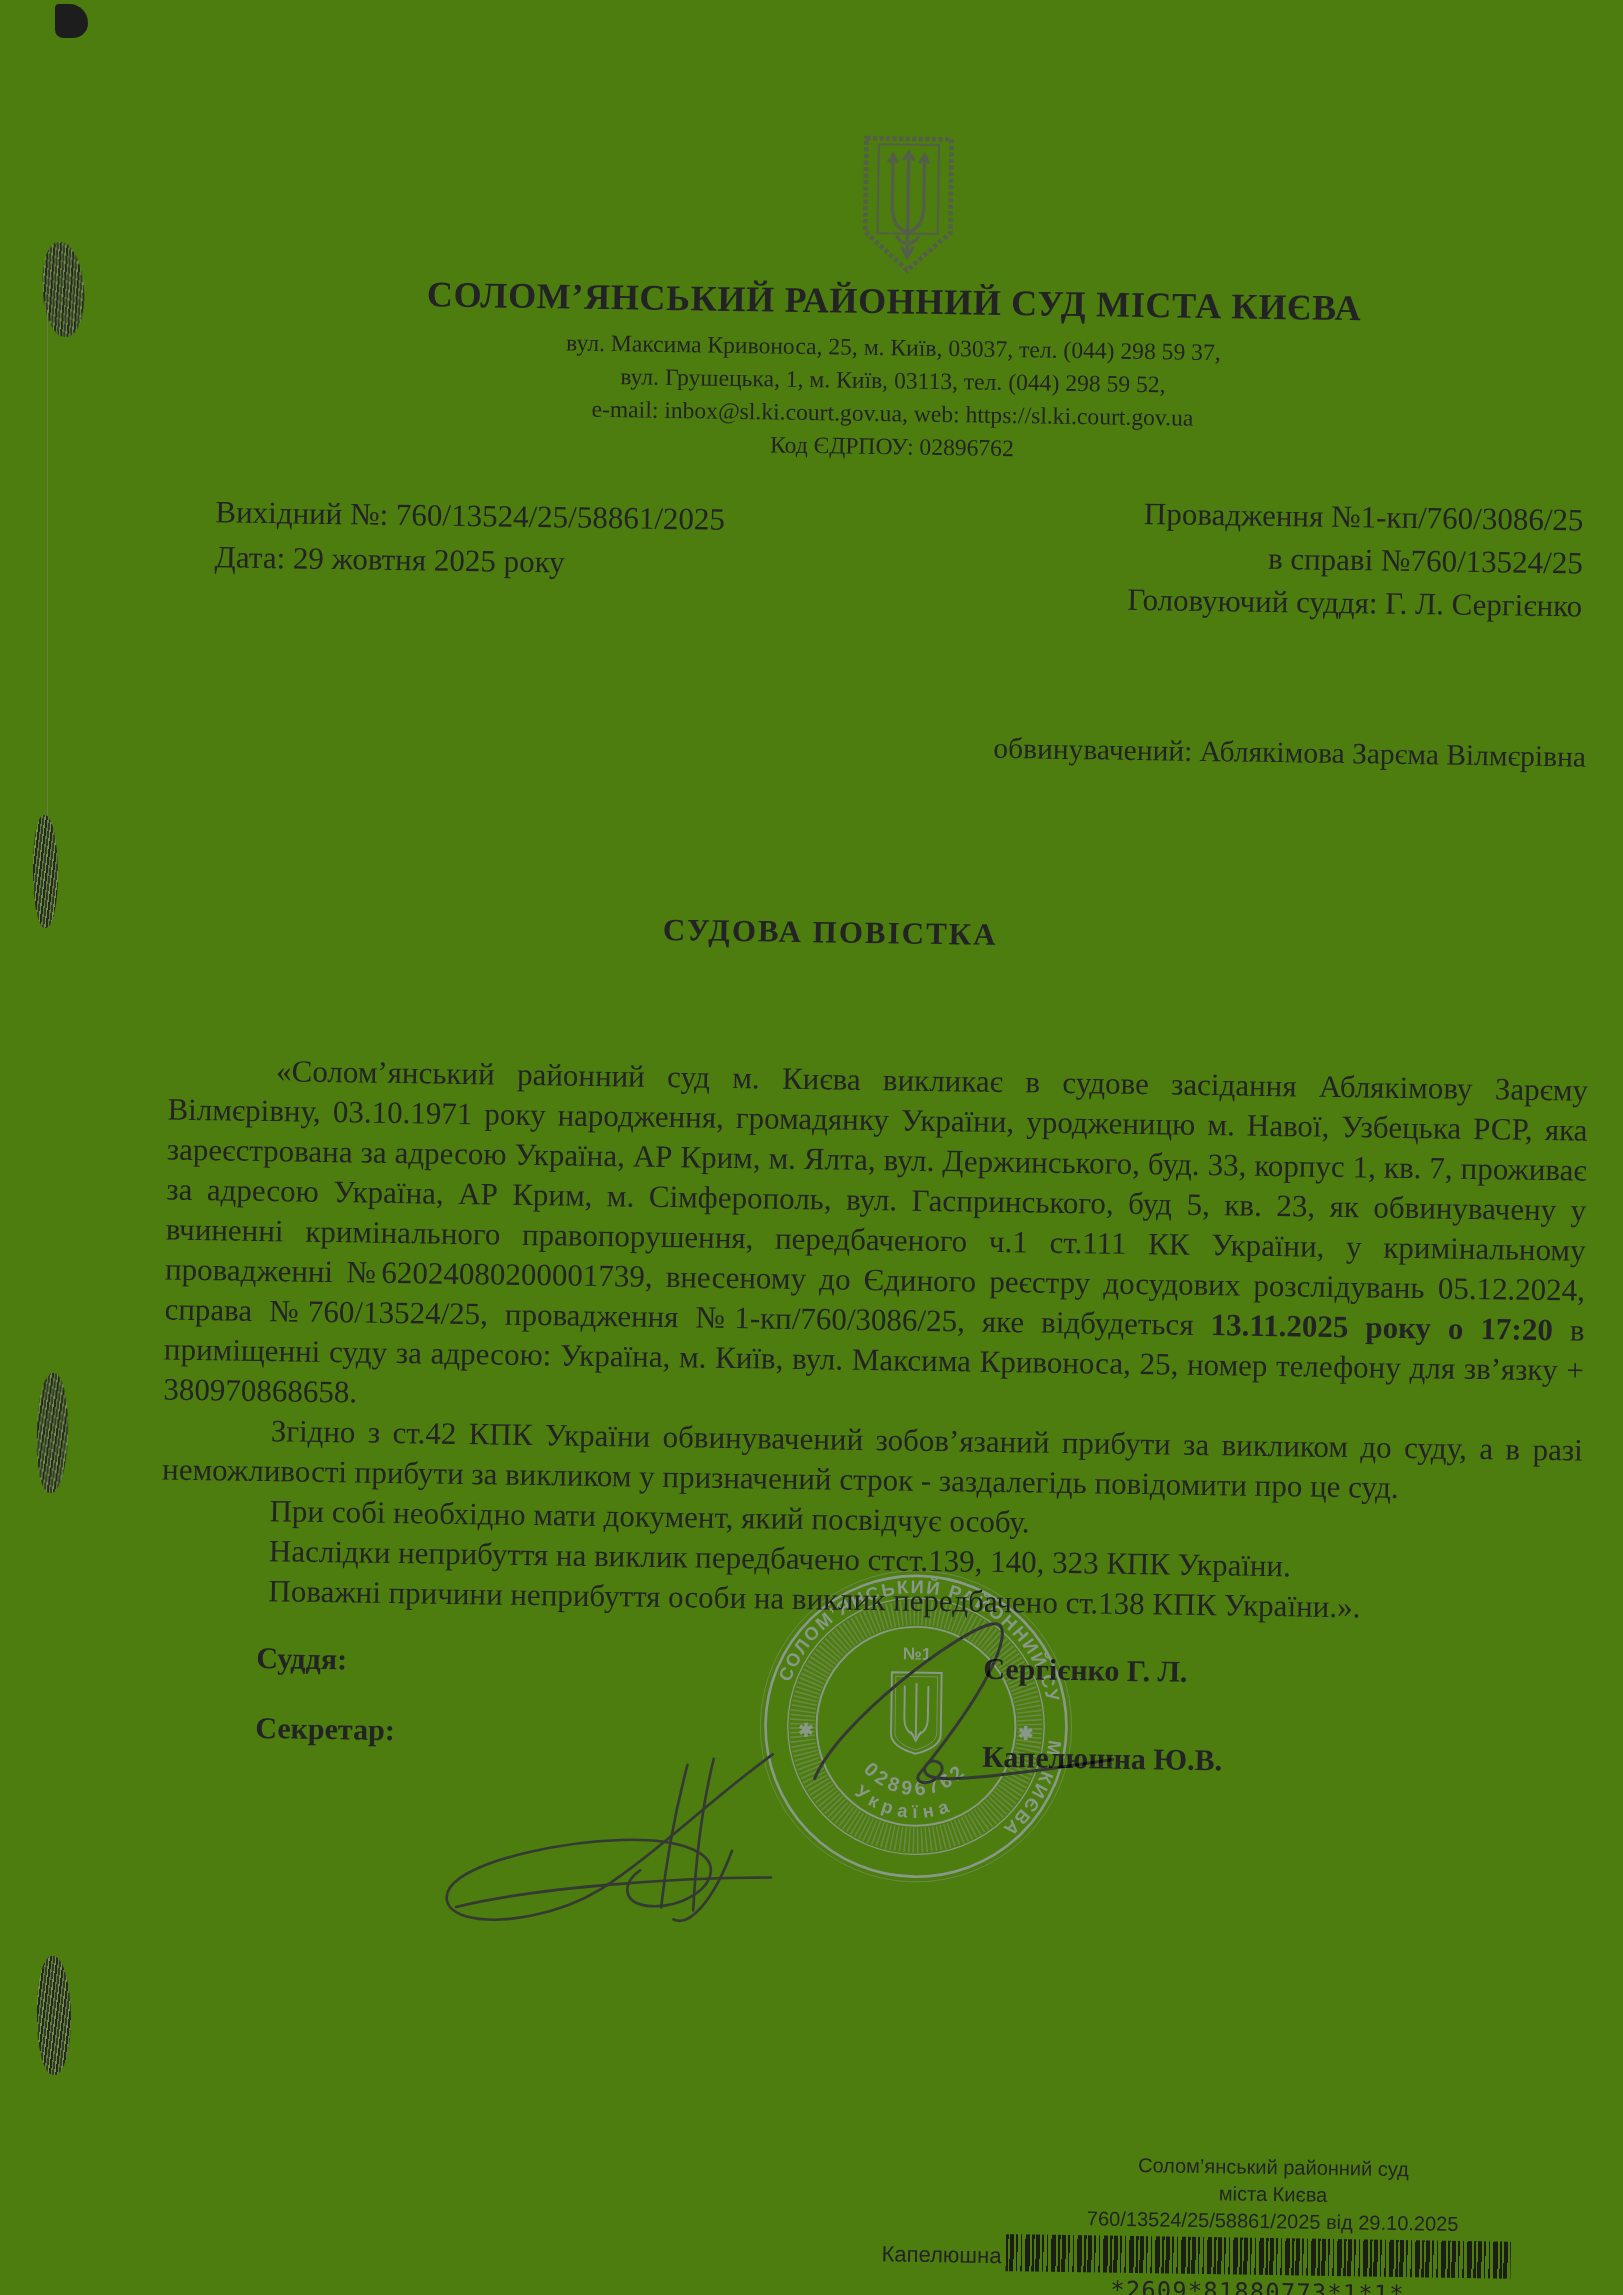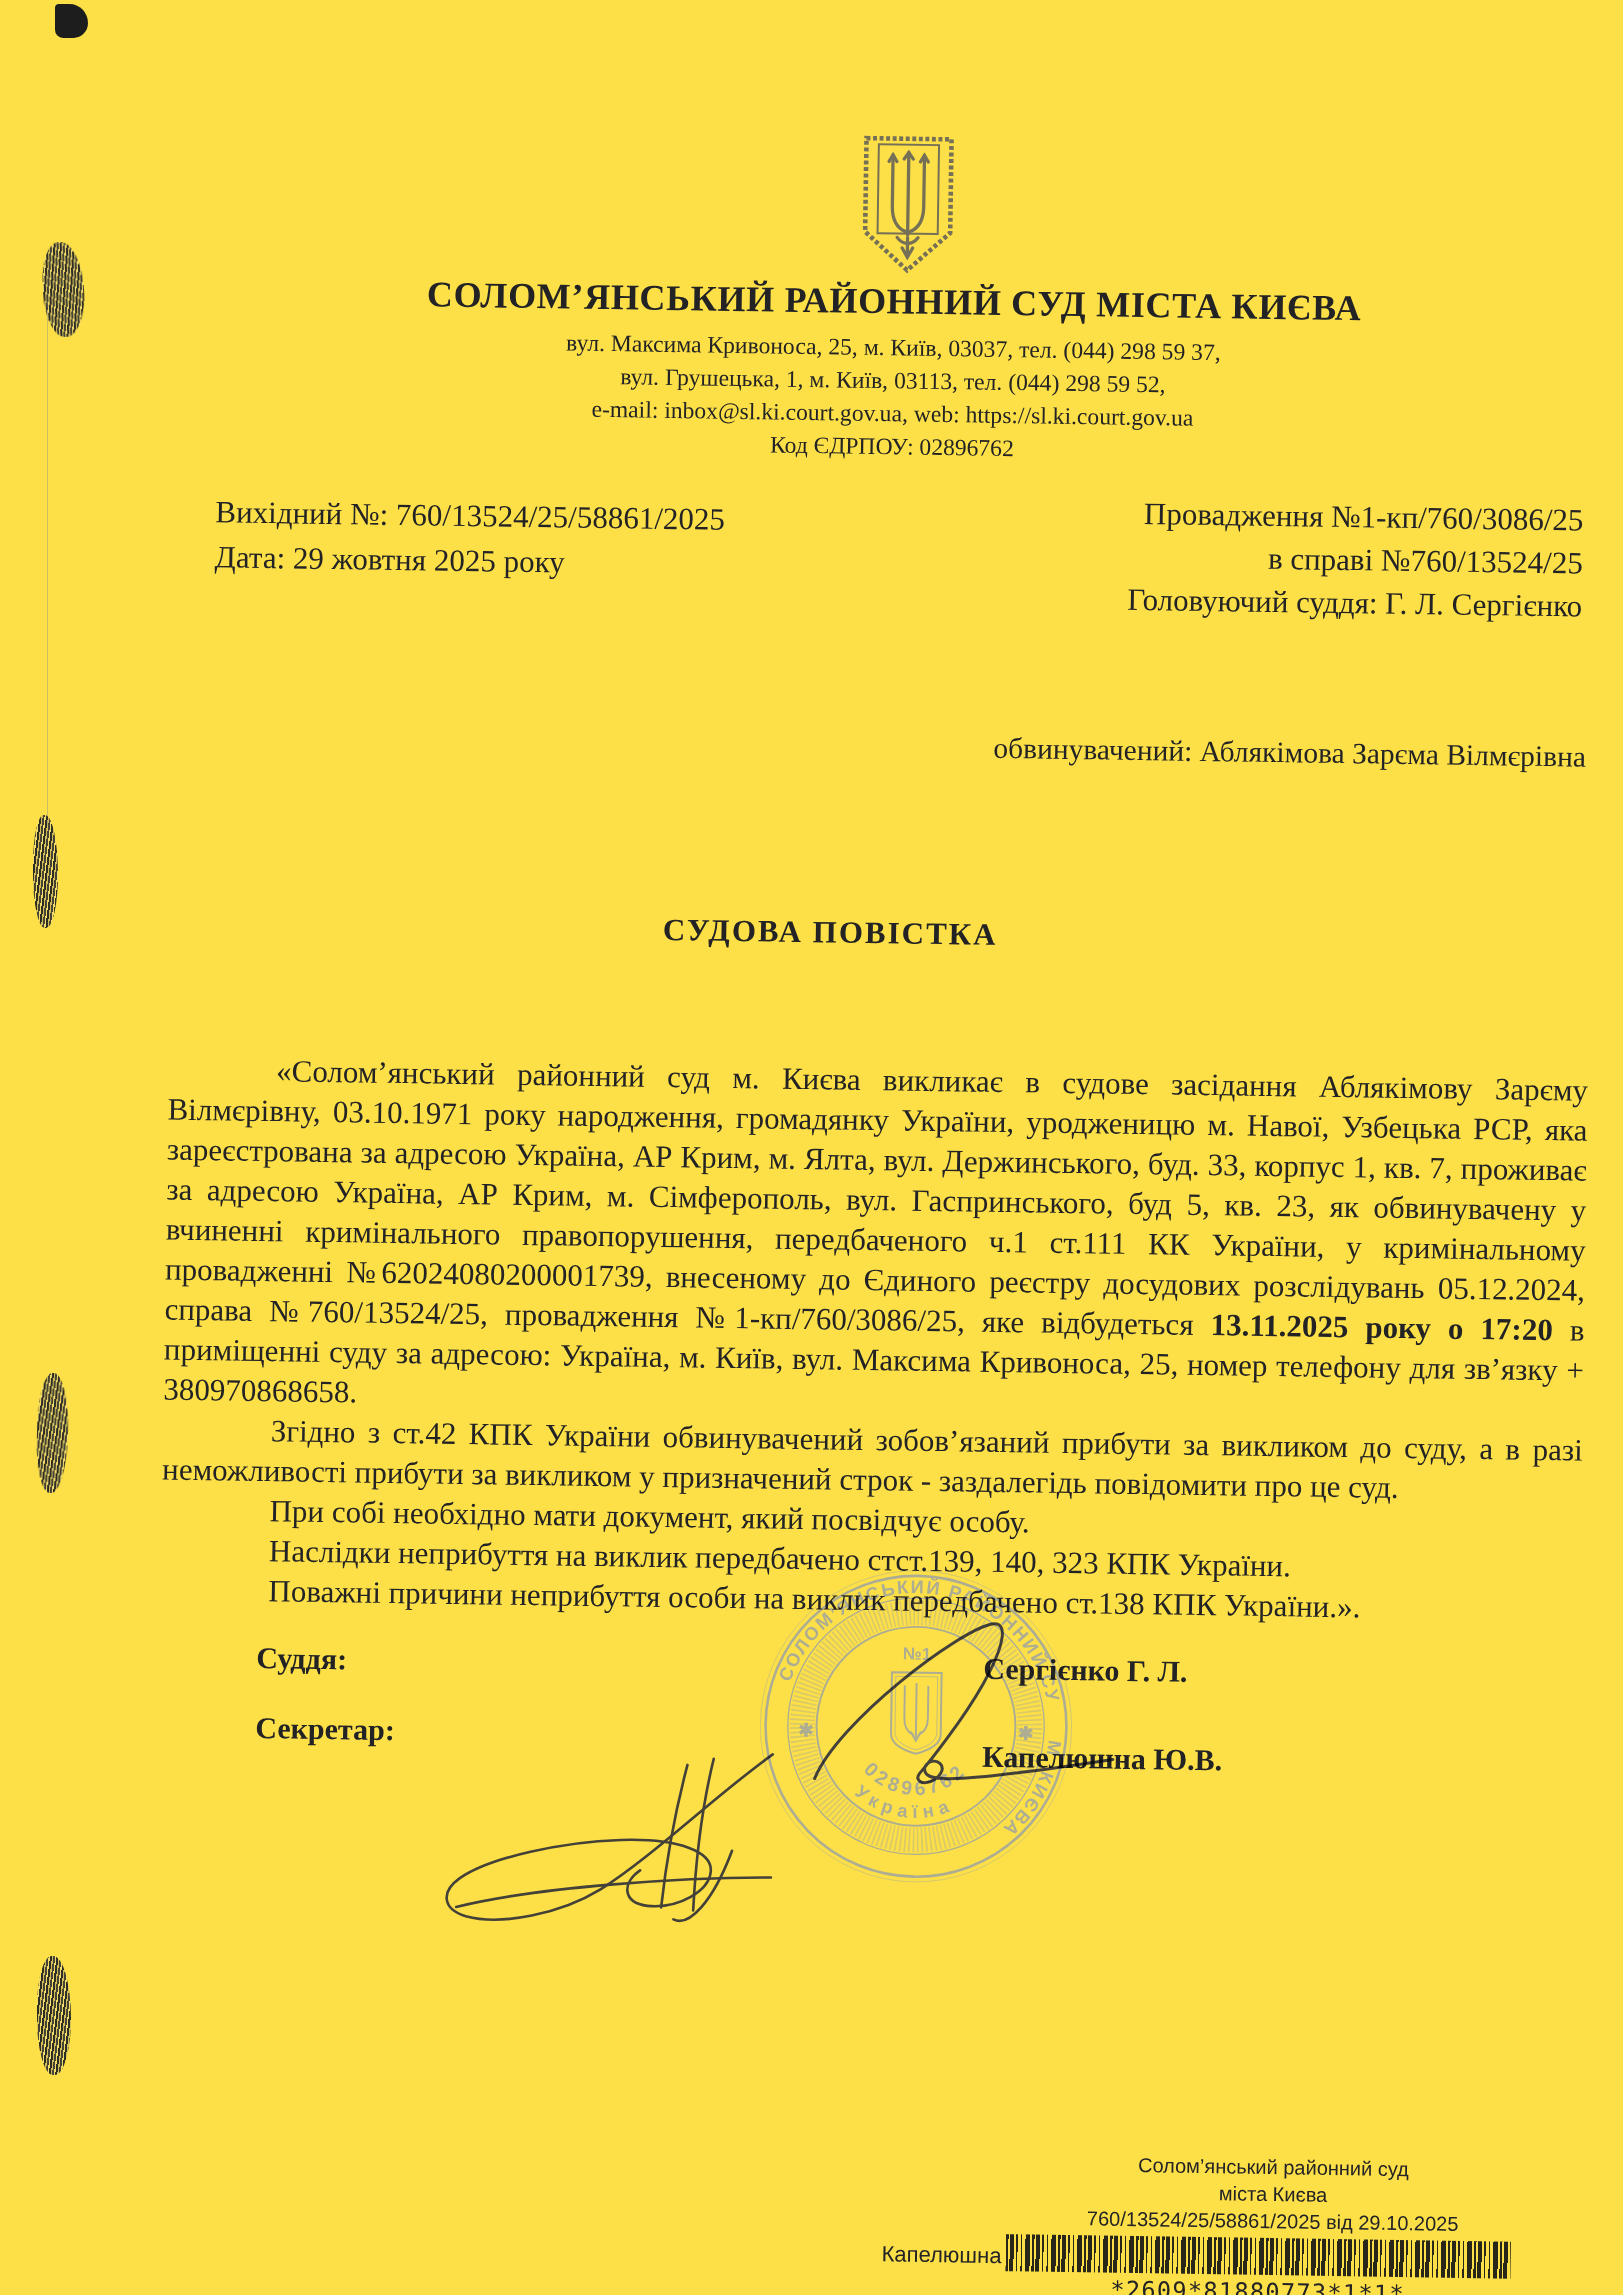--- a/index.html
+++ b/index.html
@@ -1,18 +1,18 @@
 <!DOCTYPE html>
 <html style="font-size:10.5px"><head>
 <meta charset="utf-8">
 <style>
   html,body{margin:0;padding:0;background:#e8e8e6;}
   .page{
     position:relative;width:1623px;height:2295px;margin:0 auto;
-    background:#fde047;overflow:hidden;
+    background:#4d7c0f;overflow:hidden;
     font-family:"Liberation Serif",serif;color:#232325;
   }
   .doc{position:absolute;left:0;top:0;width:1623px;height:2295px;
        transform:rotate(0.85deg);transform-origin:0 0;}
   .abs{position:absolute;}
   .center{text-align:center;}
   .right{text-align:right;}
 
   .court-name{left:203px;top:267px;width:1391px;font-size:36px;font-weight:bold;letter-spacing:0.7px;}
   .addr{left:203px;top:318px;width:1391px;font-size:23.6px;line-height:33px;}

